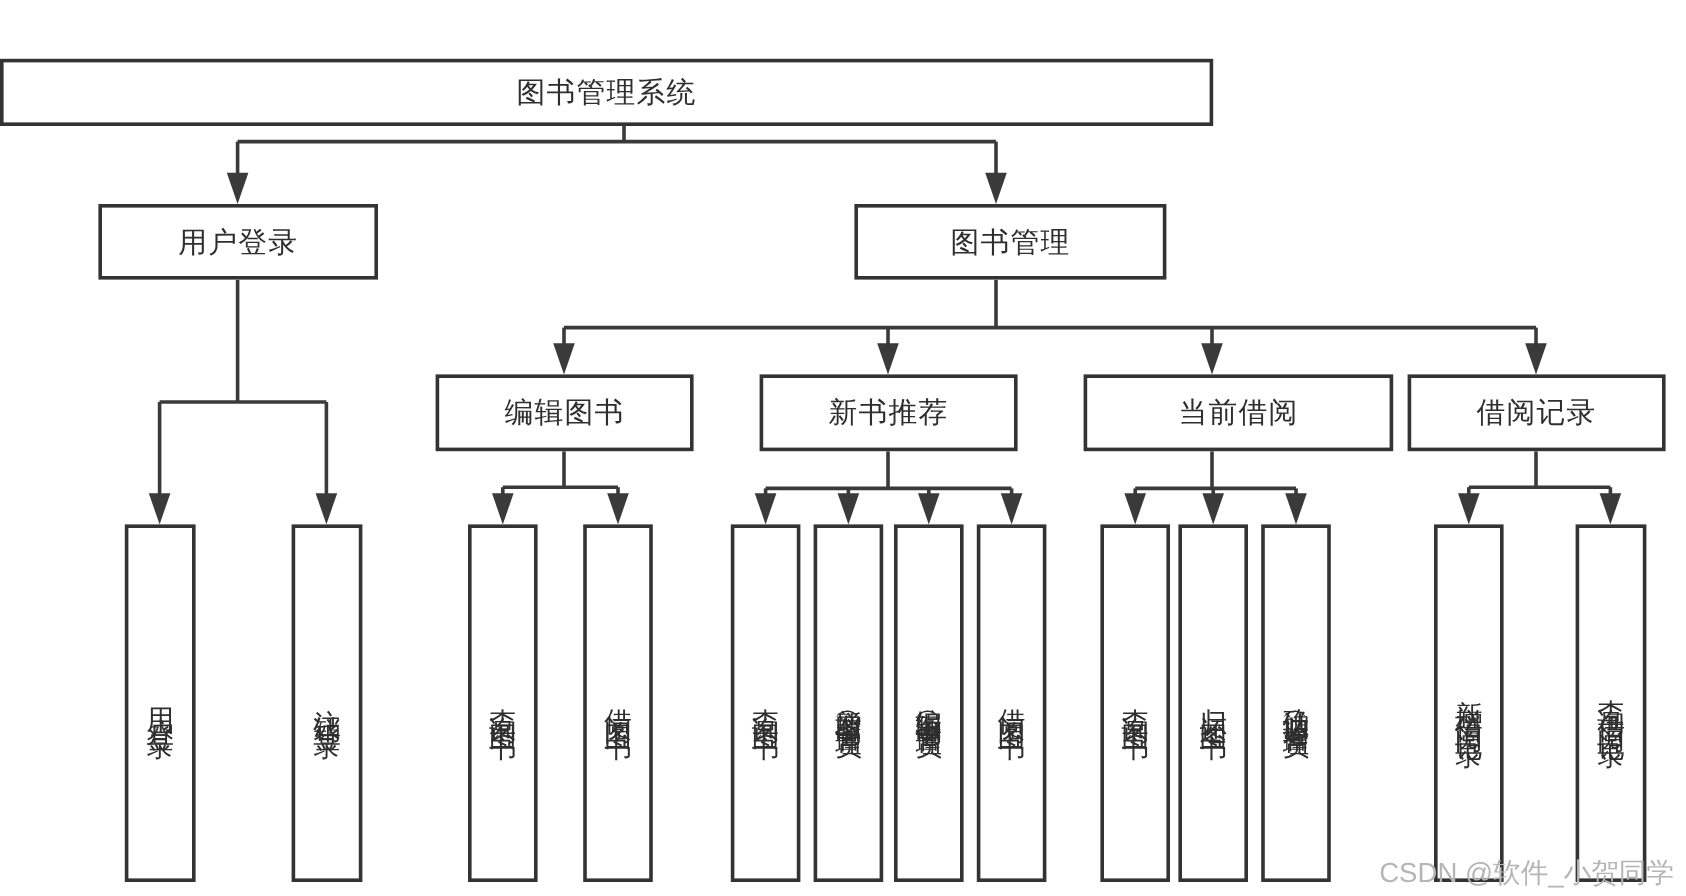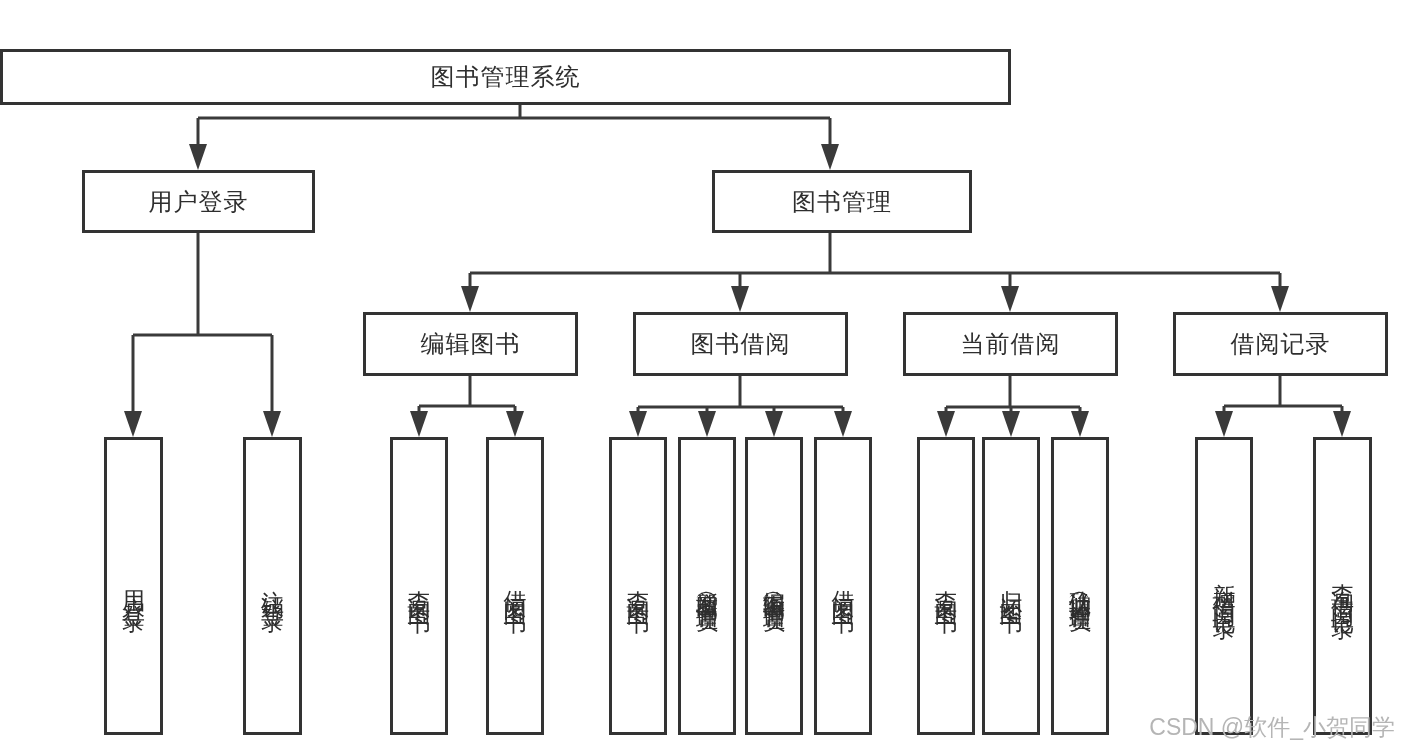--- a/index.html
+++ b/index.html
@@ -151,22 +151,22 @@
     <path d="M1342 406 V417"></path>
     <polygon points="1333,411 1351,411 1342,437"></polygon>
   </svg>
 
   <div class="node" style="left:0;top:13px;width:1011px;height:56px;margin-top:36px;">图书管理系统</div>
 
   <div class="node" style="left:82px;top:170px;width:233px;height:63px;">用户登录</div>
   <div class="node" style="left:712px;top:170px;width:260px;height:63px;">图书管理</div>
 
   <div class="node" style="left:363px;top:312px;width:215px;height:64px;">编辑图书</div>
-  <div class="node" style="left:633px;top:312px;width:215px;height:64px;">图书借阅</div>
-  <div class="node" style="left:903px;top:312px;width:215px;height:64px;">当前借阅</div>
+  <div class="node" style="left:633px;top:312px;width:215px;height:64px;">新书推荐</div>
+  <div class="node" style="left:903px;top:312px;width:258px;height:64px;">当前借阅</div>
   <div class="node" style="left:1173px;top:312px;width:215px;height:64px;text-align:right;">借阅记录</div>
 
   <div class="leaf" style="left:104px;width:59px;">
     <span>用户登录</span>
   </div>
   <div class="leaf" style="left:243px;width:59px;">
     <span>注销登录</span>
   </div>
 
   <div class="leaf" style="left:390px;width:58px;">

